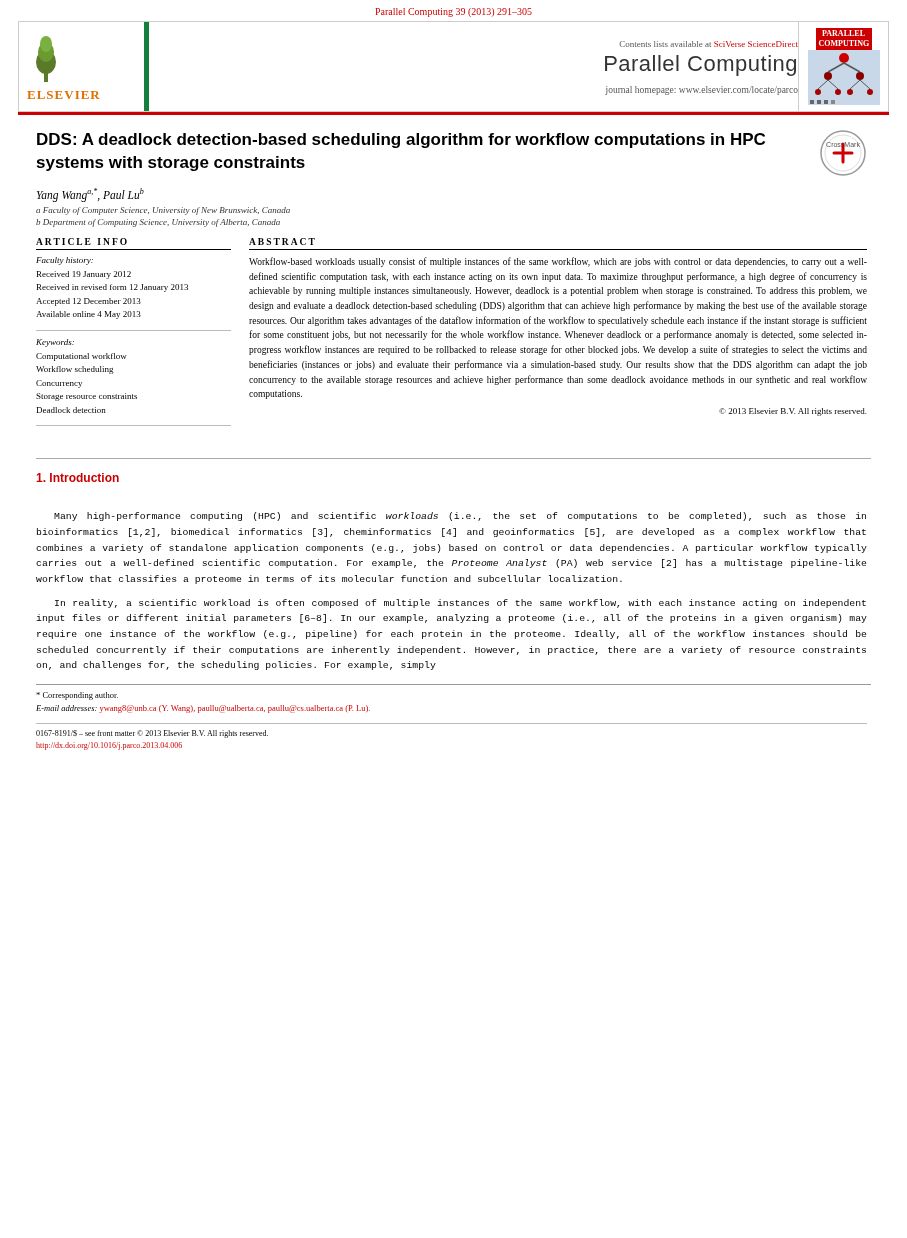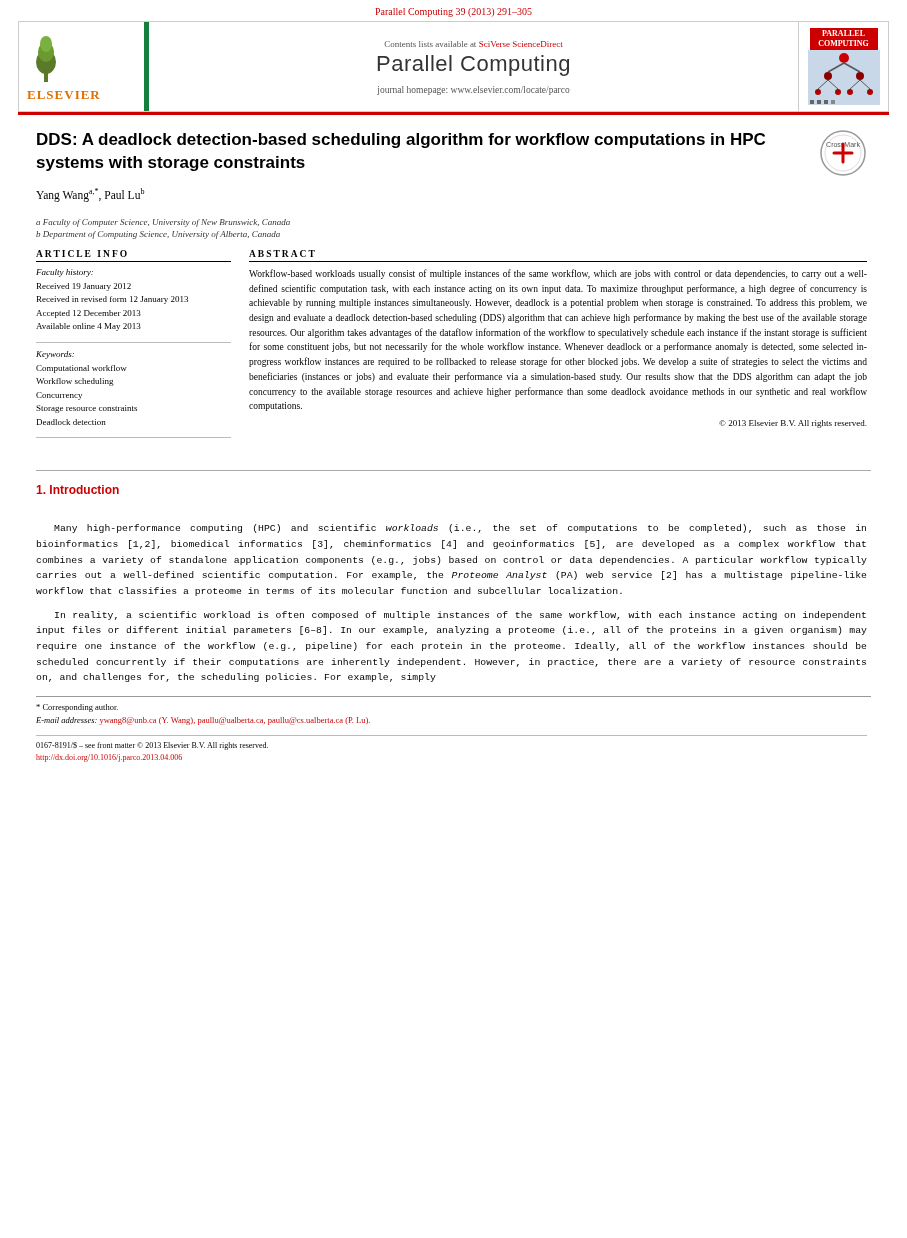--- a/index.html
+++ b/index.html
@@ -53,21 +53,21 @@
       font-size: 13px;
       font-weight: bold;
       color: #e07000;
       letter-spacing: 1px;
       margin-top: 2px;
     }
     .journal-header-center {
       flex: 1;
       display: flex;
       flex-direction: column;
-      align-items: center;
+      align-items: flex-end;
       justify-content: center;
       padding: 6px 0;
     }
     .sciverse-line {
       font-size: 9px;
       color: #555;
       margin-bottom: 2px;
     }
     .sciverse-link { color: #c00; text-decoration: none; }
     .journal-title {
@@ -96,21 +96,21 @@
       align-items: center;
     }
     .pc-logo-title {
       font-size: 8px;
       font-weight: bold;
       color: #fff;
       background: #c00;
       padding: 1px 3px;
       text-align: center;
       line-height: 1.2;
-      width: 68px;
+      width: 56px;
     }
     .pc-logo-graphic {
       width: 72px;
       height: 55px;
     }
 
     
     .red-divider {
       height: 3px;
       background: #c00;
@@ -139,21 +139,22 @@
     .crossmark {
       width: 48px;
       height: 48px;
       margin-left: 12px;
       flex-shrink: 0;
     }
 
     .authors {
       font-size: 11.5px;
       color: #000;
-      margin-bottom: 16px;
+      margin-bottom: 4px;
+      font-style: italic;
     }
     .authors sup { font-size: 8px; }
     .affil {
       font-size: 9px;
       font-style: italic;
       color: #333;
       margin-bottom: 2px;
     }
 
     

